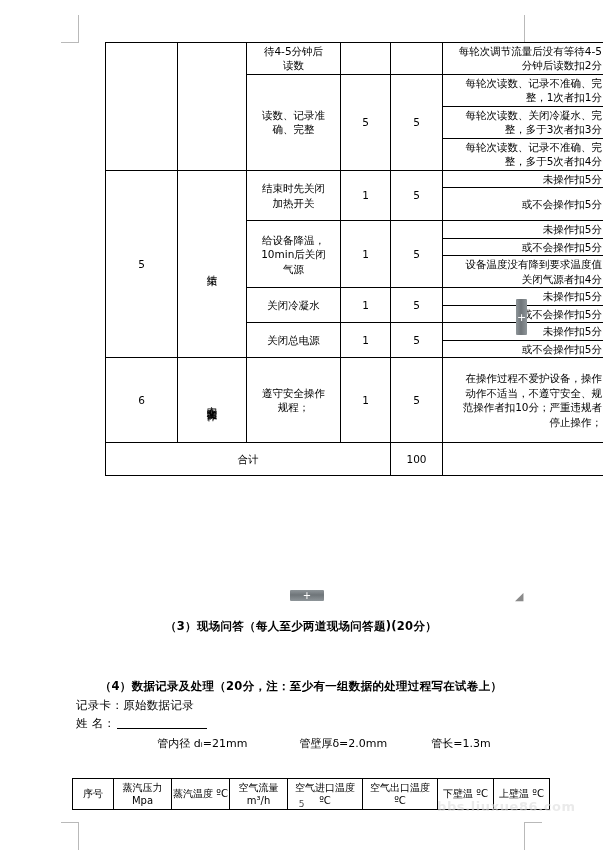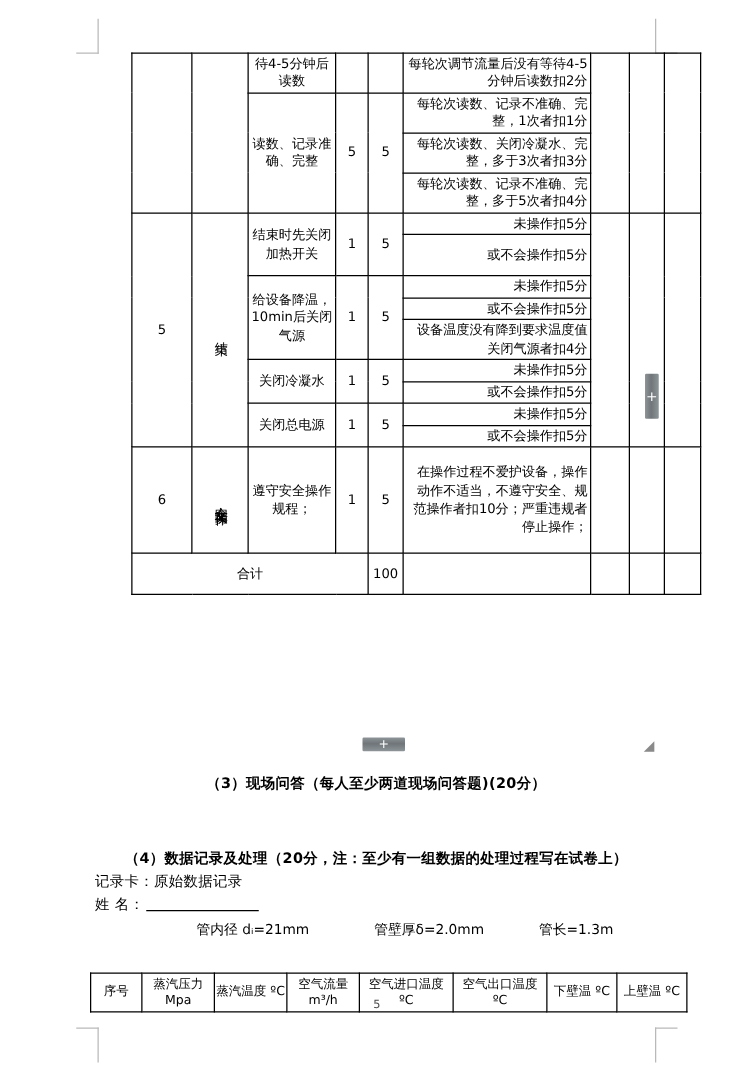--- a/index.html
+++ b/index.html
@@ -58,21 +58,21 @@
   }
   table.grid {
     border-collapse: collapse;
     table-layout: fixed;
     width: 410px;
   }
   table.grid td {
     border: 1px solid #000;
     font-size: 10.5px;
     line-height: 1.38;
-    padding: 1px 2px;
+    padding: 1px 14px;
     vertical-align: middle;
     font-family: "DejaVu Sans", "Liberation Sans", sans-serif;
   }
   td.ctr { text-align: center; }
   td.just { text-align: right; }
   td.vert {
     text-align: center;
     letter-spacing: 0.5px;
   }
   .vtext {
@@ -394,14 +394,15 @@
       <td class="d7">下壁温 ºC</td>
       <td class="d8">上壁温 ºC</td>
     </tr>
   </tbody>
     </table>
 </div>
 
 <div class="page-number">5</div>
 
 <div class="watermark">
+  <div class="wm-url">bbs.liuxue86.com</div>
 </div>
 <div class="bottom-bar"></div>
 
 </body></html>

